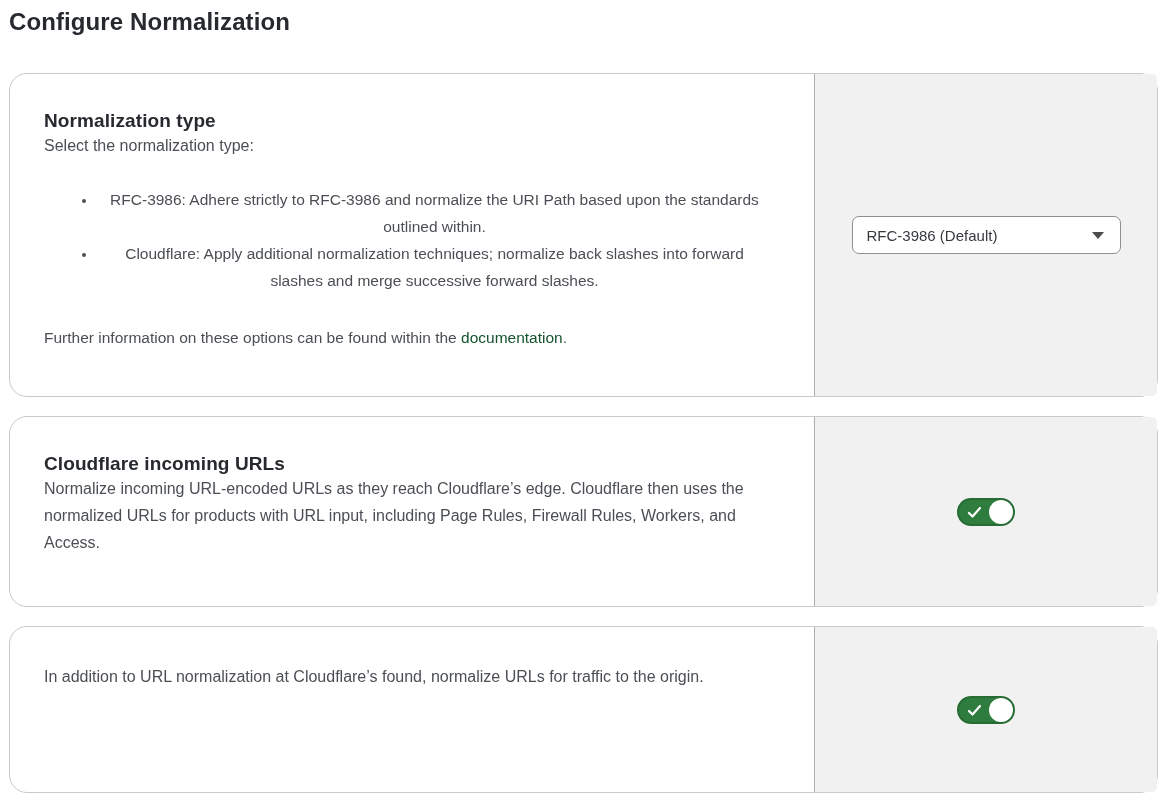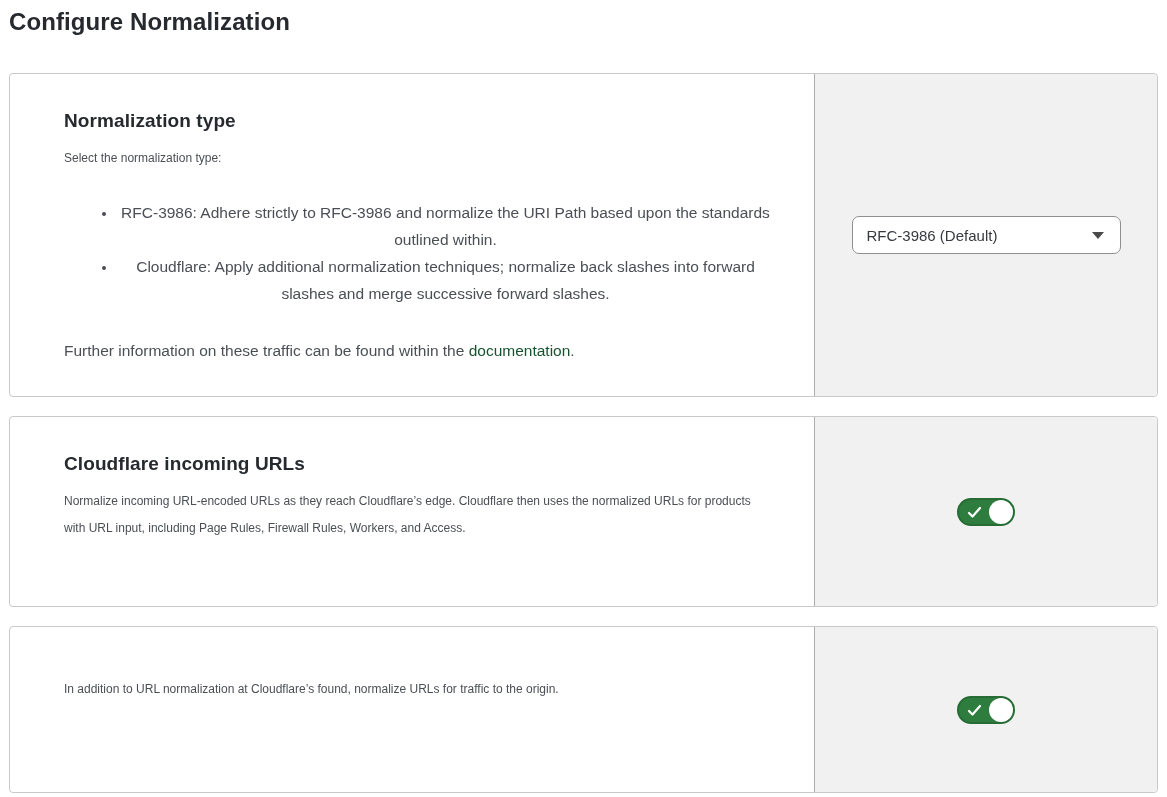--- a/index.html
+++ b/index.html
@@ -14,24 +14,23 @@
     font-size: 24px;
     font-weight: 700;
     color: #26292e;
     letter-spacing: 0.1px;
   }
 
   .card {
     margin-top: 37px;
     width: 1149px;
     border: 1px solid #c9c9c9;
-    border-radius: 4px;
+    border-radius: 18px;
     display: flex;
     background: #ffffff;
-    padding-left: 20px;
   }
   .card + .card { margin-top: 19px; }
   .card-1 { min-height: 324px; }
   .card-2 { min-height: 191px; }
   .card-3 { min-height: 167px; }
 
   .card-content {
     flex: 1 1 auto;
     padding: 36px 40px 30px 34px;
   }
@@ -47,22 +46,22 @@
   }
 
   .card-heading {
     font-size: 19px;
     font-weight: 700;
     color: #26292e;
     letter-spacing: 0.1px;
   }
 
   .card-text {
-    margin-top: 13px;
-    font-size: 12px;
+    margin-top: 0;
+    font-size: 16px;
     line-height: 27px;
     color: #4b4f55;
     max-width: 728px;
   }
 
   .bullet-list {
     margin-top: 27px;
     padding-left: 53px;
     list-style-position: outside;
     max-width: 728px;
@@ -143,21 +142,21 @@
 <h1 class="page-title">Configure Normalization</h1>
 
 <section class="card card-1">
   <div class="card-content">
     <h2 class="card-heading">Normalization type</h2>
     <p class="card-text">Select the normalization type:</p>
     <ul class="bullet-list">
       <li>RFC-3986: Adhere strictly to RFC-3986 and normalize the URI Path based upon the standards outlined within.</li>
       <li>Cloudflare: Apply additional normalization techniques; normalize back slashes into forward slashes and merge successive forward slashes.</li>
     </ul>
-    <p class="footer-line"><span>Further information on these traffic can be found within the </span><a class="doc-link">documentation</a><span>.</span></p>
+    <p class="footer-line"><span>Further information on these options can be found within the </span><a class="doc-link">documentation</a><span>.</span></p>
   </div>
   <div class="card-aside">
     <div class="select-box">
       <span class="select-value">RFC-3986 (Default)</span>
       <span class="select-caret"></span>
     </div>
   </div>
 </section>
 
 <section class="card card-2">

